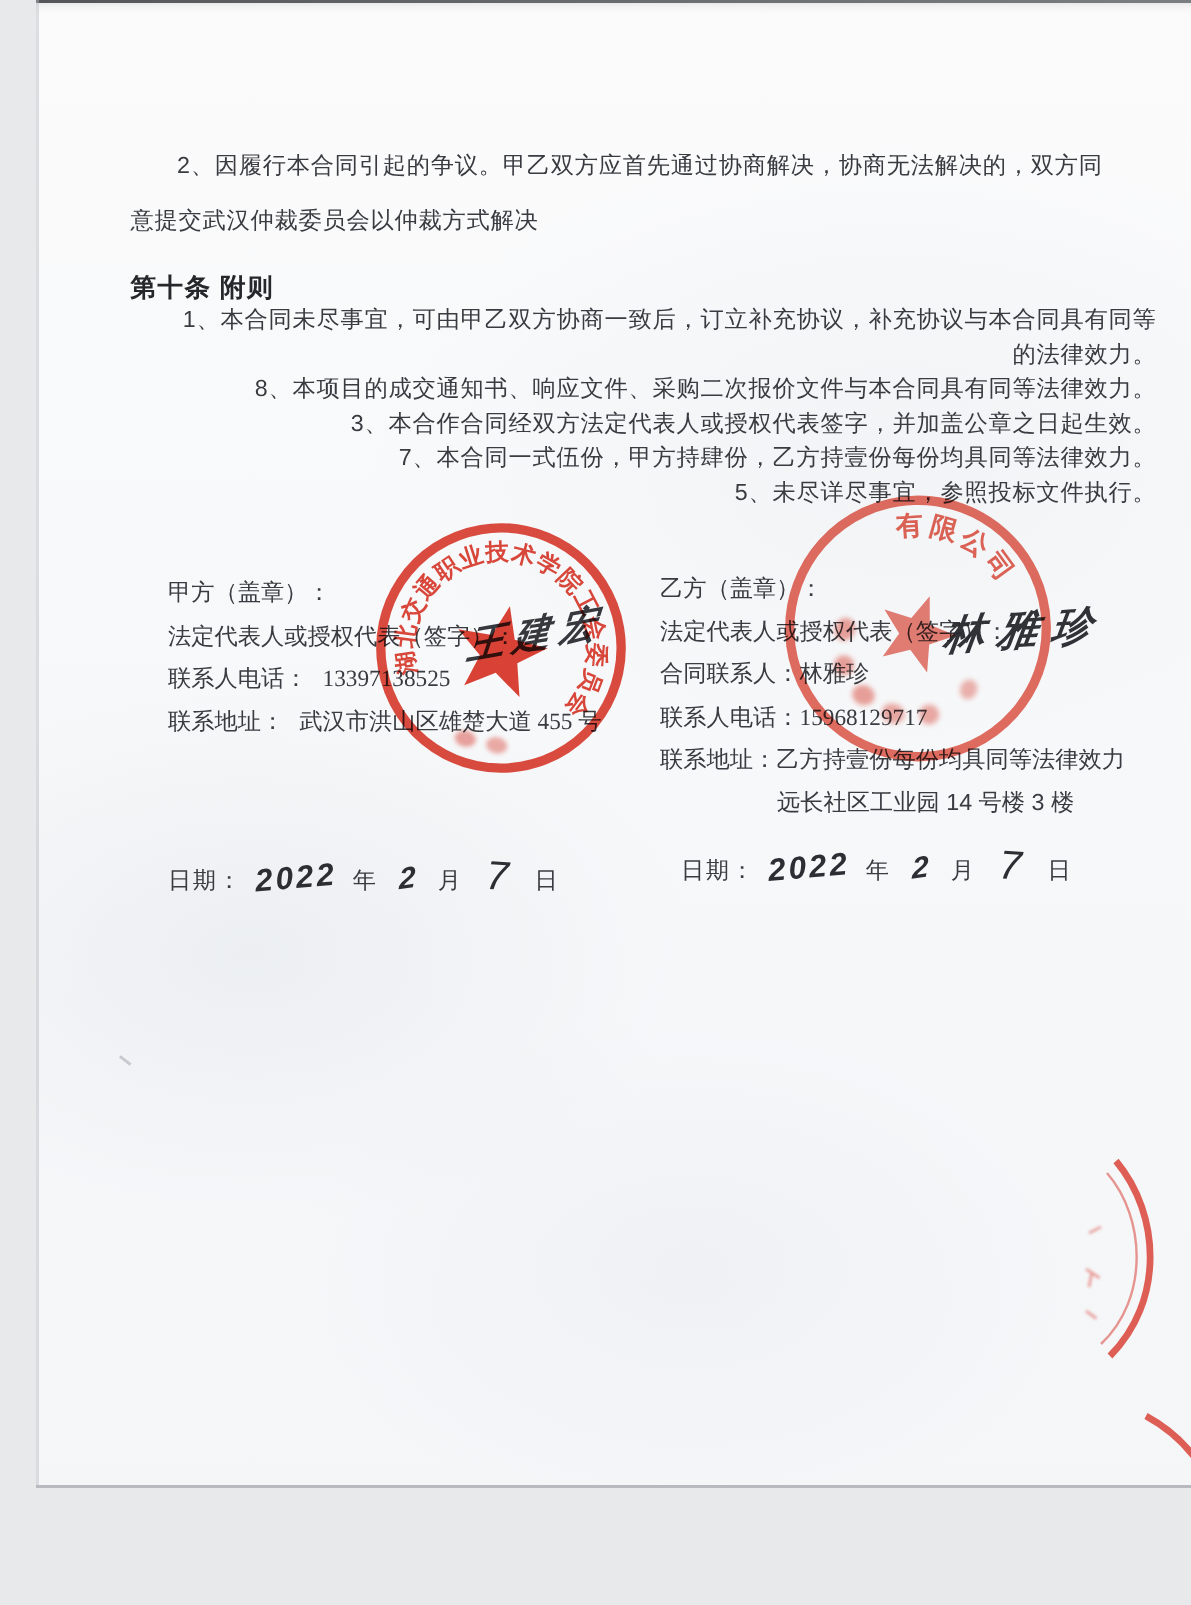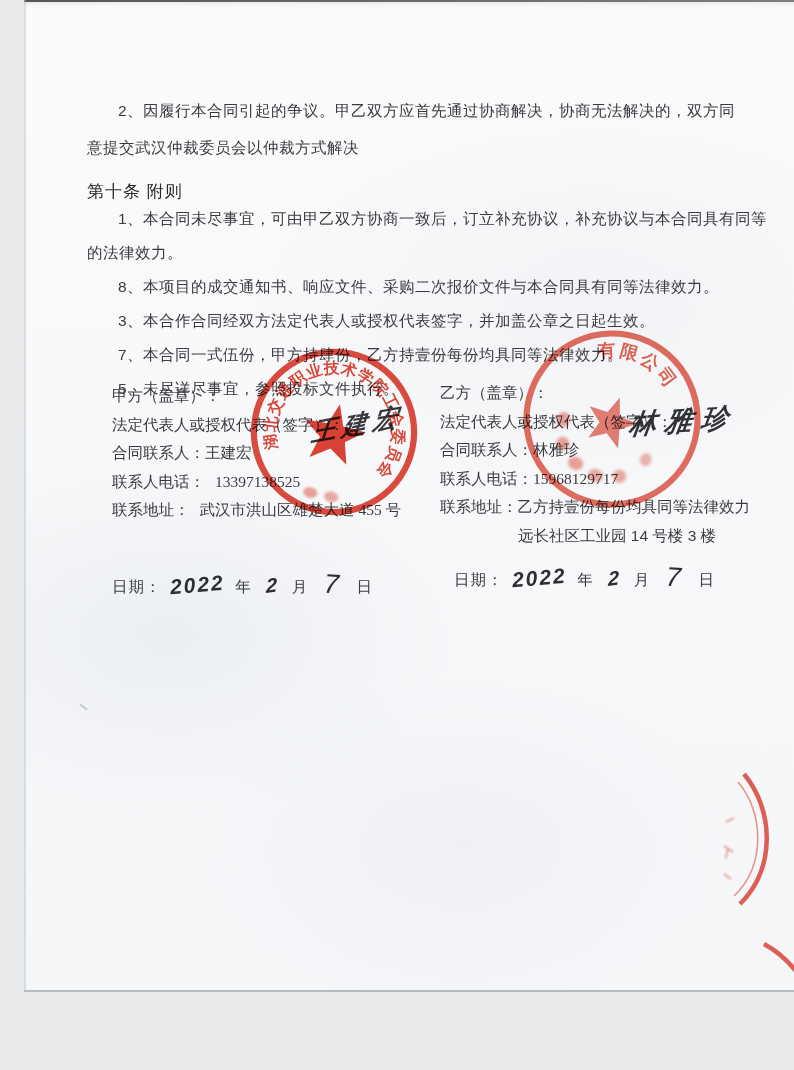--- a/index.html
+++ b/index.html
@@ -21,23 +21,23 @@
   }
   .edge{position:absolute;pointer-events:none;}
   .edge-top{top:0;left:0;right:0;height:2px;background:linear-gradient(90deg,#3a3c40,#595c60 60%,#6a6d71);opacity:.85;}
   .edge-right{top:0;bottom:0;right:0;width:2px;background:#6b6e72;opacity:.65;}
   .edge-bottom{left:0;right:0;bottom:0;height:2px;background:#a7abb0;opacity:.8;}
   .edge-left{top:0;bottom:0;left:0;width:2px;background:#b9bdc2;opacity:.45;}
   .speck{position:absolute;left:55px;top:706px;width:9px;height:2px;background:#b4b8bf;transform:rotate(38deg);opacity:.7;}
 
   .txt{position:absolute;font-size:15.5px;line-height:32px;letter-spacing:.5px;}
   .para{left:63px;top:76px;width:664px;text-indent:2em;line-height:37px;}
-  .heading{left:63px;top:176px;font-weight:normal;font-size:17px;color:#26272b;letter-spacing:1px;}
+  .heading{left:63px;top:176px;font-weight:bold;font-size:17px;color:#26272b;letter-spacing:1px;}
   .items{left:63px;top:202px;width:684px;}
-  .items p{margin:0;text-indent:2em;line-height:34px;}
+  .items p{margin:0;text-indent:2em;line-height:23px;text-align:right;}
 
   .party{position:absolute;width:352px;line-height:28.6px;font-size:15.5px;z-index:2;}
   .party-a{left:88px;top:382px;}
   .party-b{left:416px;top:379px;width:350px;}
   .party .row{white-space:nowrap;font-family:Liberation Serif, serif;}
   .party .indent2{padding-left:78px;white-space:nowrap;}
   .val-gap{margin-left:10px;}
 
   .sig{display:inline-block;font-style:italic;font-weight:600;color:#26282e;
        height:18px;vertical-align:middle;z-index:6;position:relative;}
@@ -79,23 +79,20 @@
     <p>8、本项目的成交通知书、响应文件、采购二次报价文件与本合同具有同等法律效力。</p>
     <p>3、本合作合同经双方法定代表人或授权代表签字，并加盖公章之日起生效。</p>
     <p>7、本合同一式伍份，甲方持肆份，乙方持壹份每份均具同等法律效力。</p>
     <p>5、未尽详尽事宜，参照投标文件执行。</p>
   </div>
 
   <div class="party party-a">
     <div class="row">甲方（盖章）：</div>
     <div class="row">
       <span>法定代表人或授权代表（签字）：</span><span class="sig sig-a">王建宏</span>
-    </div>
-    <div class="row">
-      <span>合同联系人：</span><span>王建宏</span>
     </div>
     <div class="row">
       <span>联系人电话：</span><span class="val-gap">13397138525</span>
     </div>
     <div class="row">
       <span>联系地址：</span><span class="val-gap">武汉市洪山区雄楚大道 455 号</span>
     </div>
   </div>
 
   <div class="party party-b">

